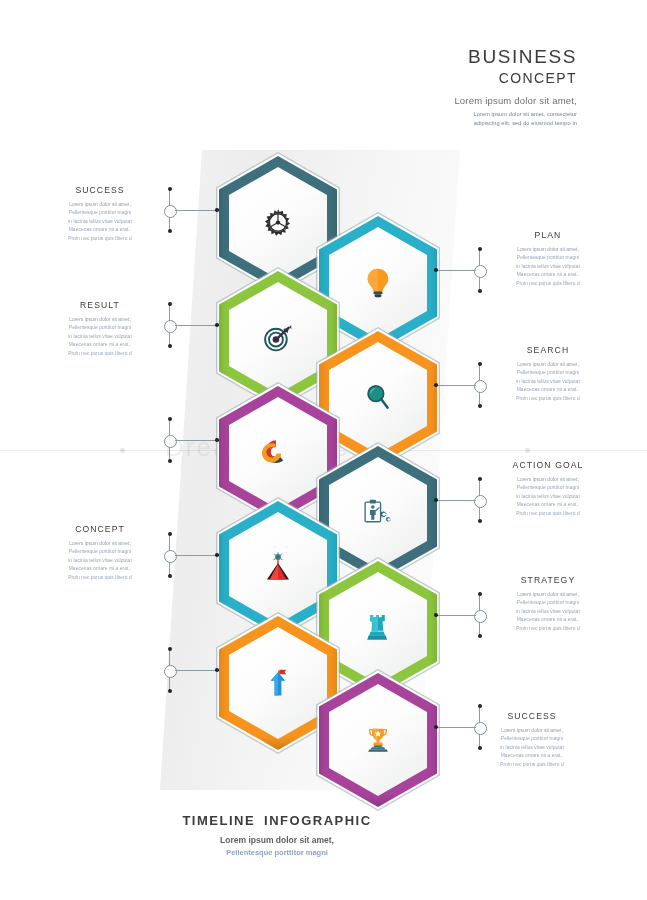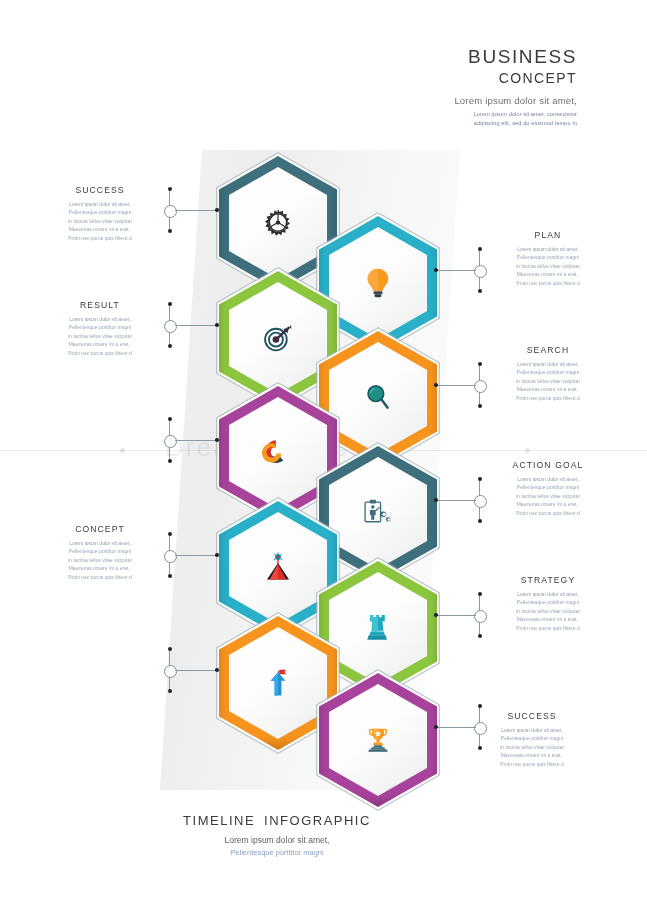--- a/index.html
+++ b/index.html
@@ -70,20 +70,21 @@
     letter-spacing: .1px;
   }
 
   .foot-wrap {
     position: absolute;
     top: 813px;
     left: 0;
     width: 554px;
     text-align: center;
     z-index: 6;
+    font-weight: bold;
   }
   .foot-title {
     font-size: 13px;
     letter-spacing: 1.5px;
     color: #3b3b3b;
   }
   .foot-title .gap { display:inline-block; width: 9px; }
   .foot-lead {
     font-size: 8.5px;
     color: #5f5f5f;

